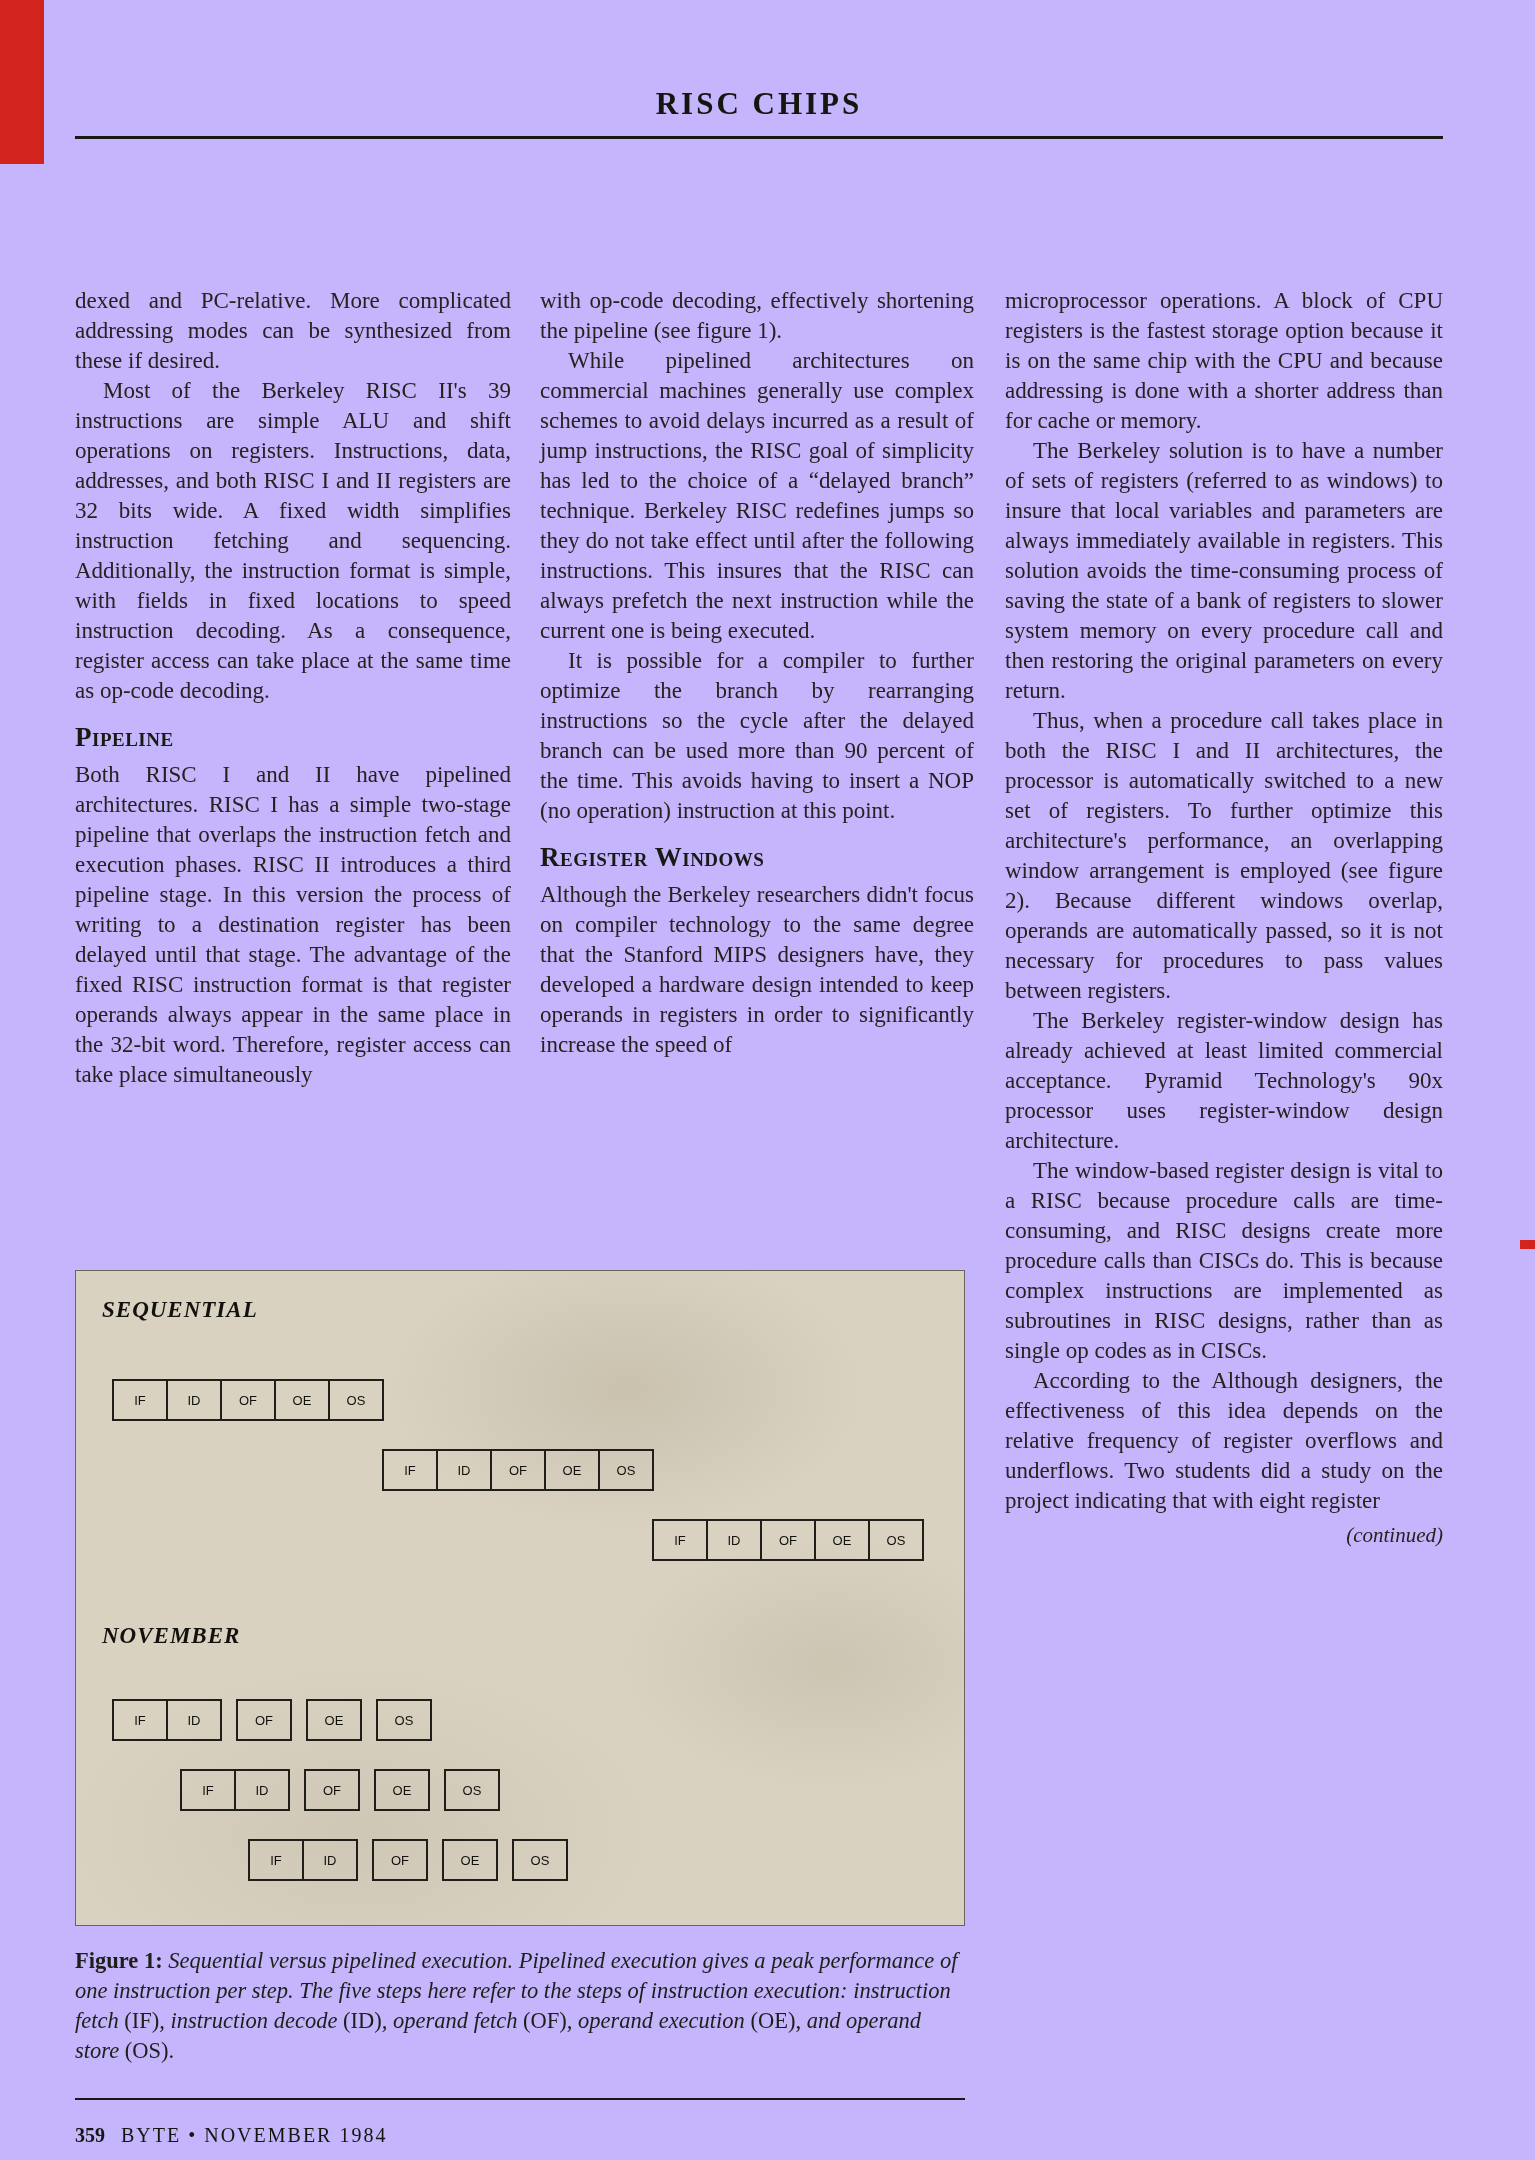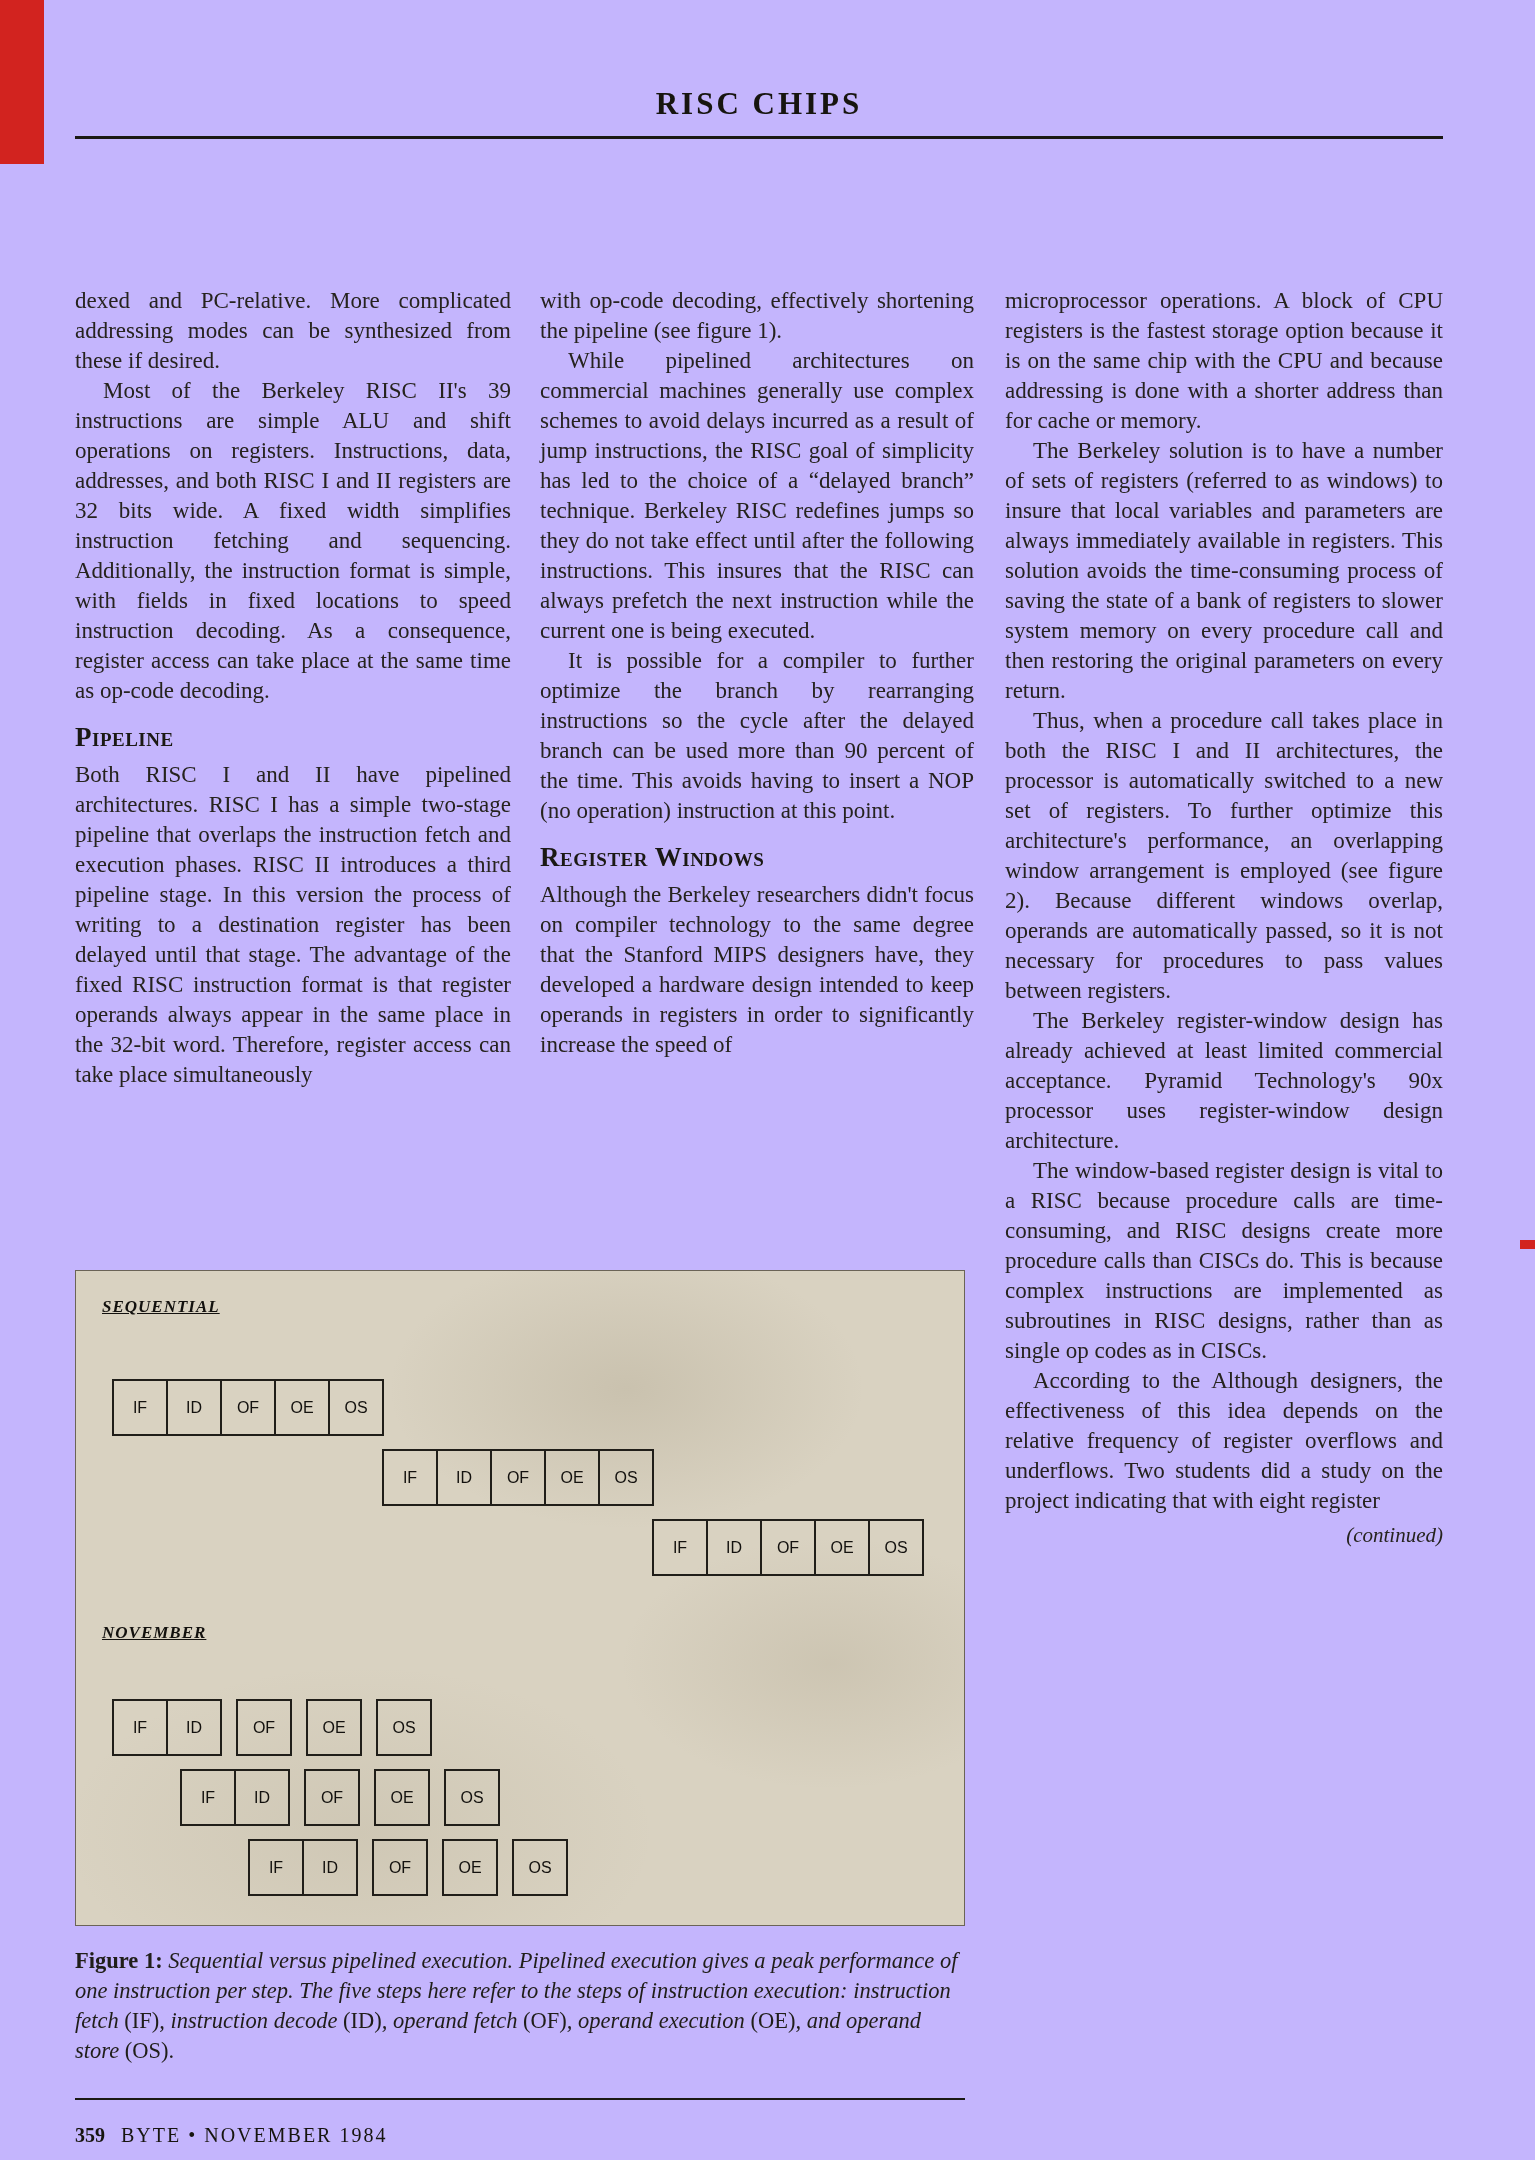--- a/index.html
+++ b/index.html
@@ -36,26 +36,26 @@
   
   .fig {
     position:absolute; left:75px; top:1270px; width:890px; height:656px;
     background-color:#d9d2c1;
     background-image:
       radial-gradient(ellipse 340px 200px at 62% 18%, rgba(140,128,100,.20), transparent 70%),
       radial-gradient(ellipse 300px 180px at 85% 60%, rgba(140,128,100,.16), transparent 70%),
       radial-gradient(ellipse 420px 240px at 32% 86%, rgba(140,128,100,.13), transparent 70%);
     border:1px solid #6b6457;
   }
-  .fig-label { position:absolute; font-style:italic; font-weight:700; font-size:17px; letter-spacing:1px; color:#13110e;text-decoration:underline; }
+  .fig-label { position:absolute; font-style:italic; font-weight:700; font-size:23px; letter-spacing:1px; color:#13110e; }
   .boxrow { position:absolute; display:flex; }
   .cell {
-    width:56px; height:57px; border:2px solid #201e19;
+    width:56px; height:42px; border:2px solid #201e19;
     display:flex; align-items:center; justify-content:center;
-    font-family:"Liberation Sans", sans-serif; font-size:16px; font-weight:500; color:#13110e;
+    font-family:"Liberation Sans", sans-serif; font-size:13px; font-weight:500; color:#13110e;
   }
   .joined { margin-left:-2px; }
   .gapped { margin-left:14px; }
 
   
   .caption { position:absolute; left:75px; top:1946px; width:893px; font-size:22.5px; line-height:30px; text-align:left; color:#201e19; }
   .caption .lead { font-weight:700; }
   .caption .it { font-style:italic; }
   .caption .ro { font-style:normal; }
   .cap-rule { position:absolute; left:75px; top:2098px; width:890px; height:2px; background:#1b1914; }

